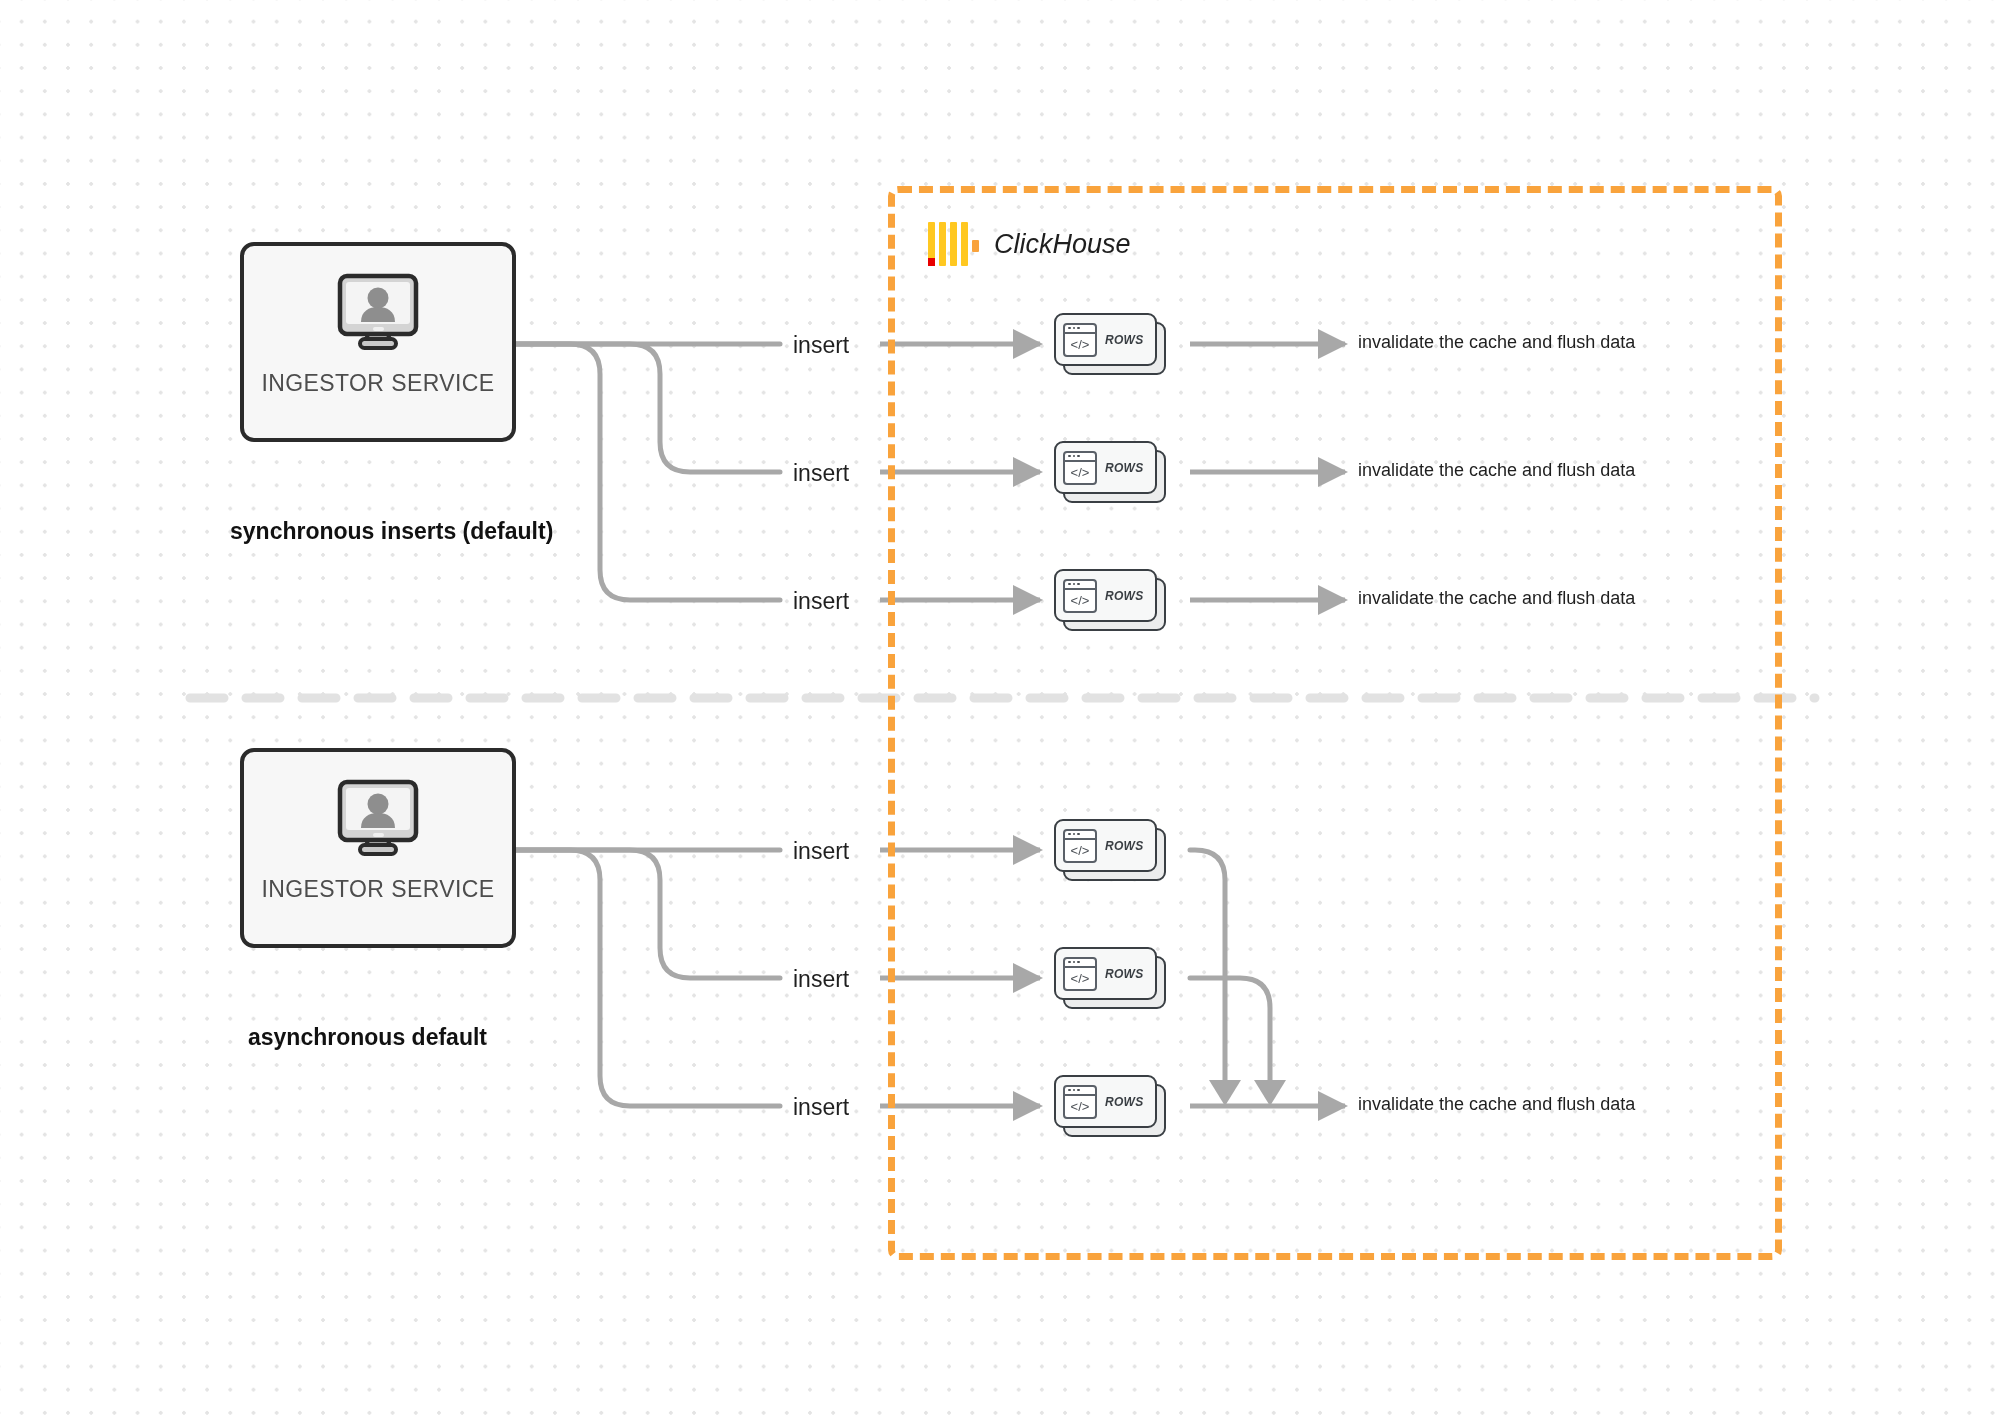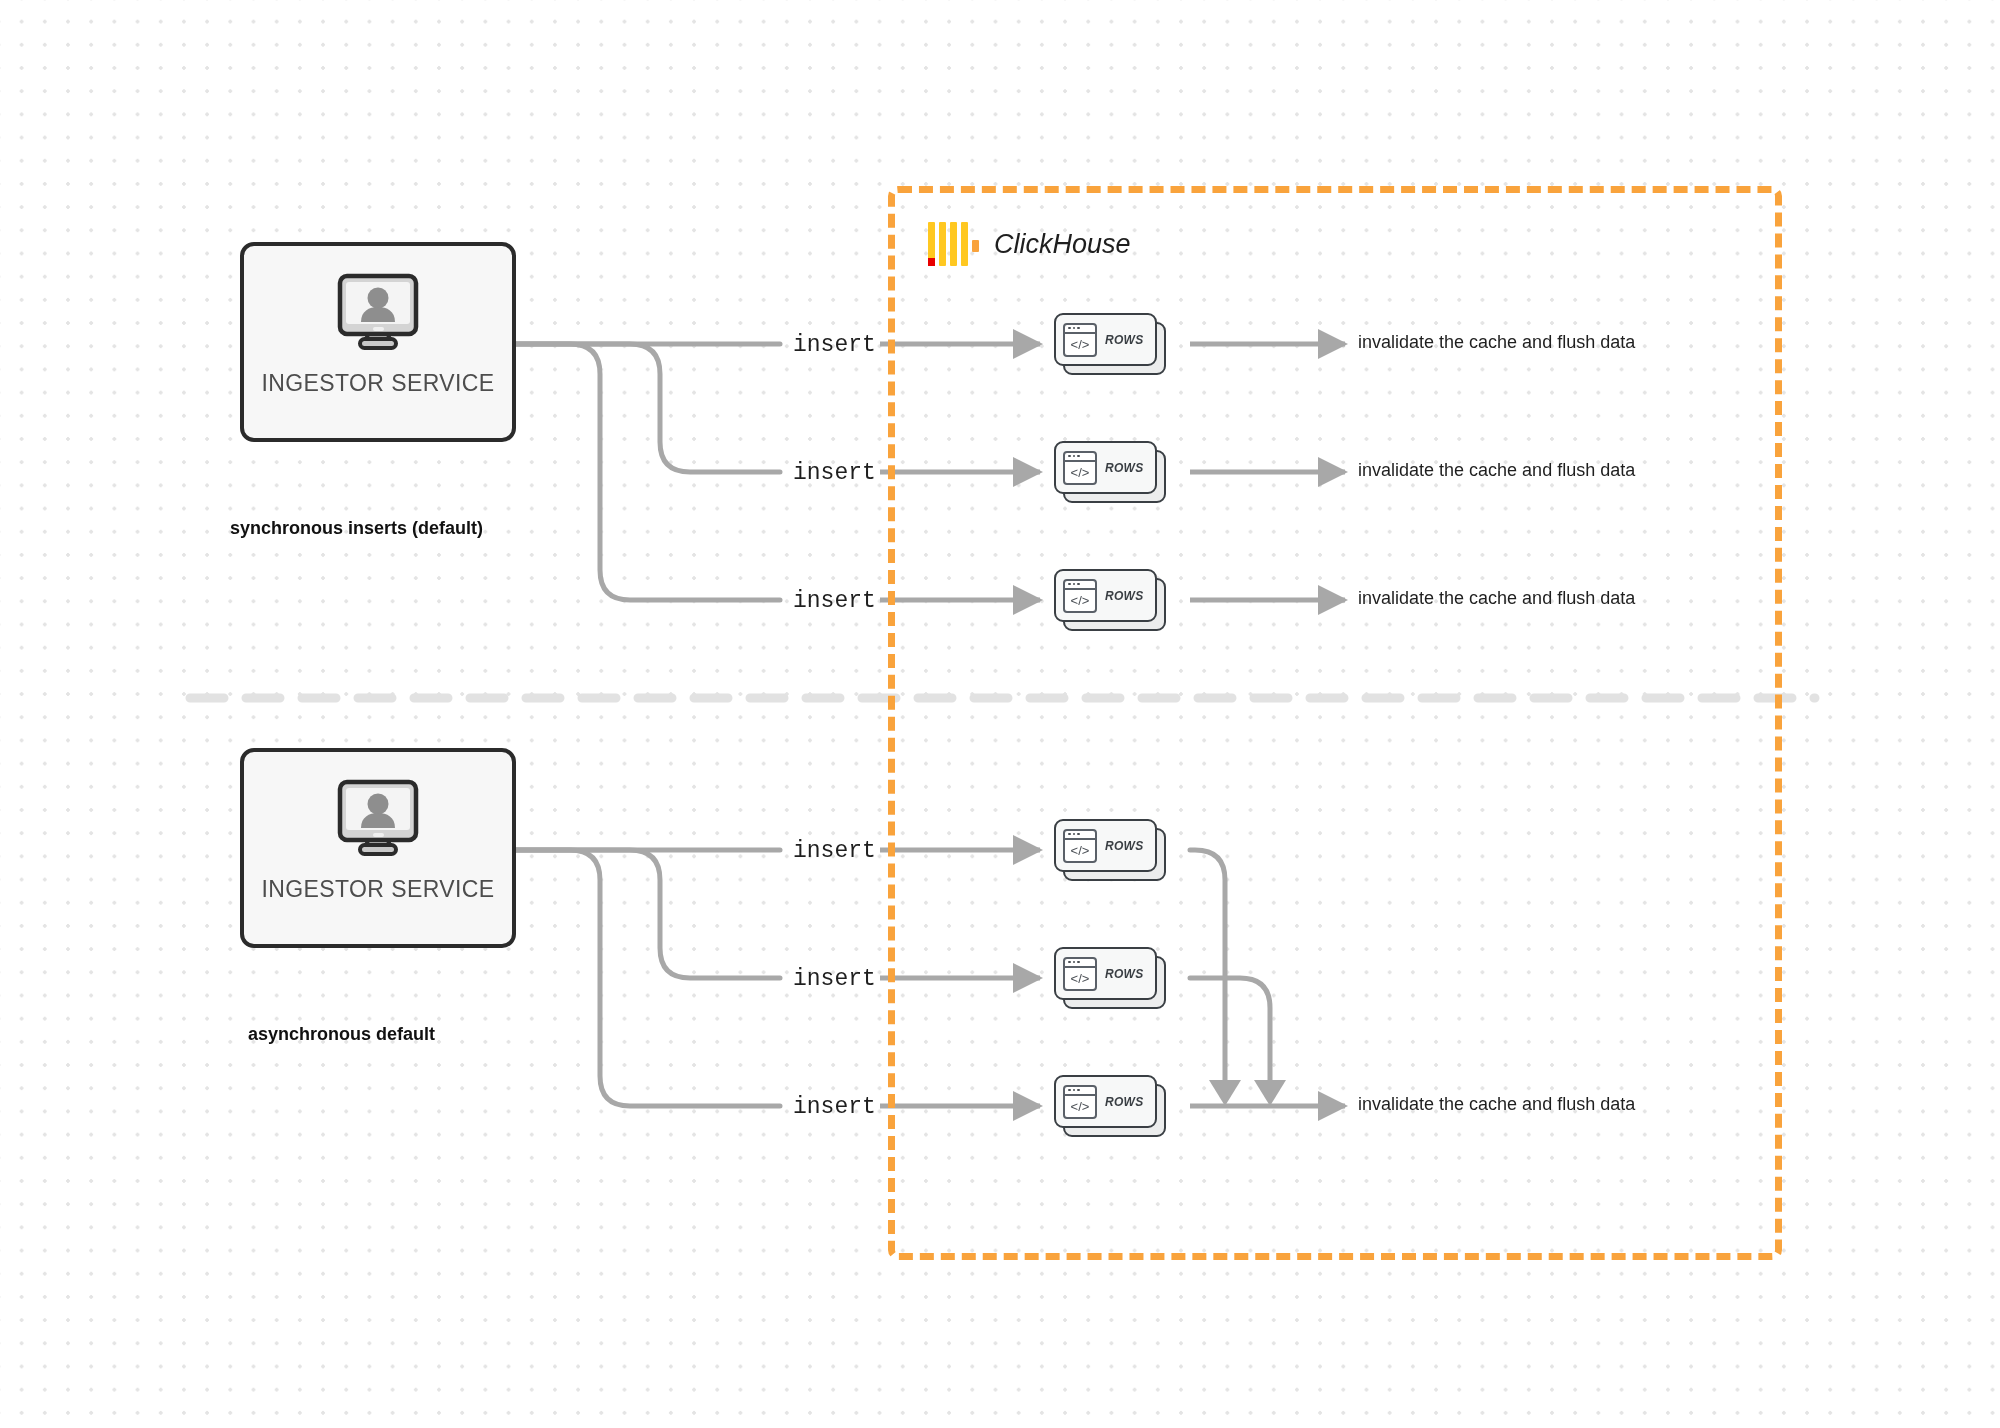--- a/index.html
+++ b/index.html
@@ -54,21 +54,21 @@
   
   .monitor {
     position: relative;
     width: 96px;
     height: 90px;
   }
 
   
   .caption {
     position: absolute;
-    font-size: 18px;
+    font-size: 23px;
     font-weight: bold;
     color: #111111;
     white-space: nowrap;
   }
 
   
   .ch-box {
     position: absolute;
     box-sizing: border-box;
     border: 7px dashed #f9a33c;
@@ -205,21 +205,20 @@
     font-size: 18px;
     color: #1f1f1f;
     white-space: nowrap;
   }
   .insert-label {
     position: absolute;
     font-size: 23px;
     color: #1f1f1f;
     white-space: nowrap;
     text-align: right;
-    font-family: Liberation Mono, monospace;
   }
 </style>
 </head>
 <body>
 
 <div id="canvas">
 
   <svg id="svg-layer" viewBox="0 0 2000 1428">
     <defs>
       <marker id="arrowGray" viewBox="0 0 10 10" refX="9" refY="5" markerWidth="6" markerHeight="6" orient="auto-start-reverse">

